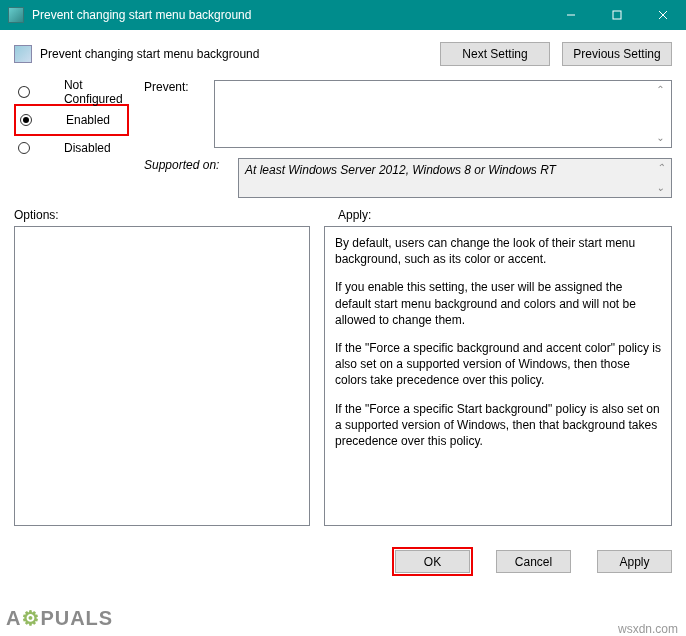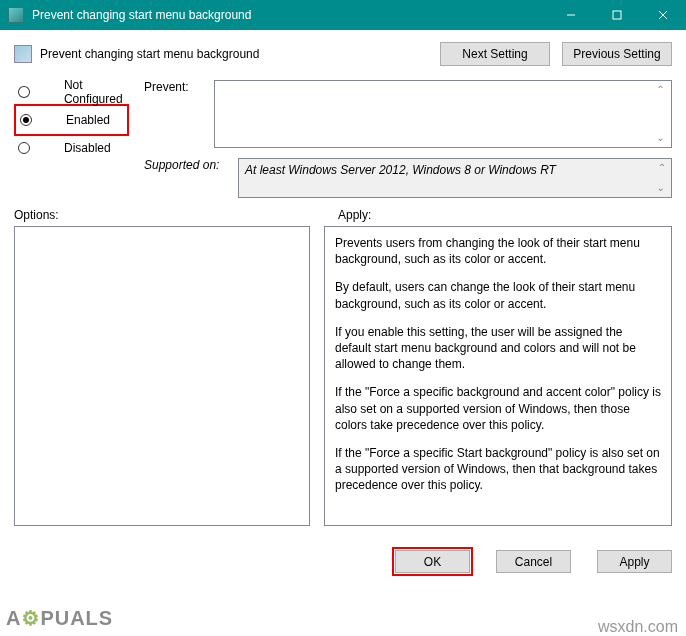--- a/index.html
+++ b/index.html
@@ -114,21 +114,21 @@
 .ok-highlight { outline: 2px solid #e00; outline-offset: 1px; }
 .watermark {
   position:absolute; left:6px; bottom:6px;
   font-family: Arial, sans-serif; font-weight:bold;
   font-size:20px; color:#6e6e6e; letter-spacing:1px;
   opacity:0.8;
 }
 .watermark .grn { color:#7aa93c; }
 .corner-url {
   position:absolute; right:8px; bottom:0px;
-  font-size:16px; color:#999;
+  font-size:12px; color:#999;
 }
 </style>
 </head>
 <body>
 
 <div class="titlebar">
   <span class="app-icon"></span>
   <span class="title">Prevent changing start menu background</span>
   <div class="winbtns">
     <div class="winbtn">
@@ -201,21 +201,20 @@
   </div>
 
   <div class="opts-row">
     <div class="left olbl">Options:</div>
     <div class="right olbl" style="padding-left:24px">Apply:</div>
   </div>
 
   <div class="panes">
     <div class="options-pane"></div>
     <div class="help-pane">
-      <p>Prevents users from changing the look of their start menu background, such as its color or accent.</p>
       <p>By default, users can change the look of their start menu background, such as its color or accent.</p>
       <p>If you enable this setting, the user will be assigned the default start menu background and colors and will not be allowed to change them.</p>
       <p>If the "Force a specific background and accent color" policy is also set on a supported version of Windows, then those colors take precedence over this policy.</p>
       <p>If the "Force a specific Start background" policy is also set on a supported version of Windows, then that background takes precedence over this policy.</p>
     </div>
   </div>
 
 </div>
 
 <div class="footer">

